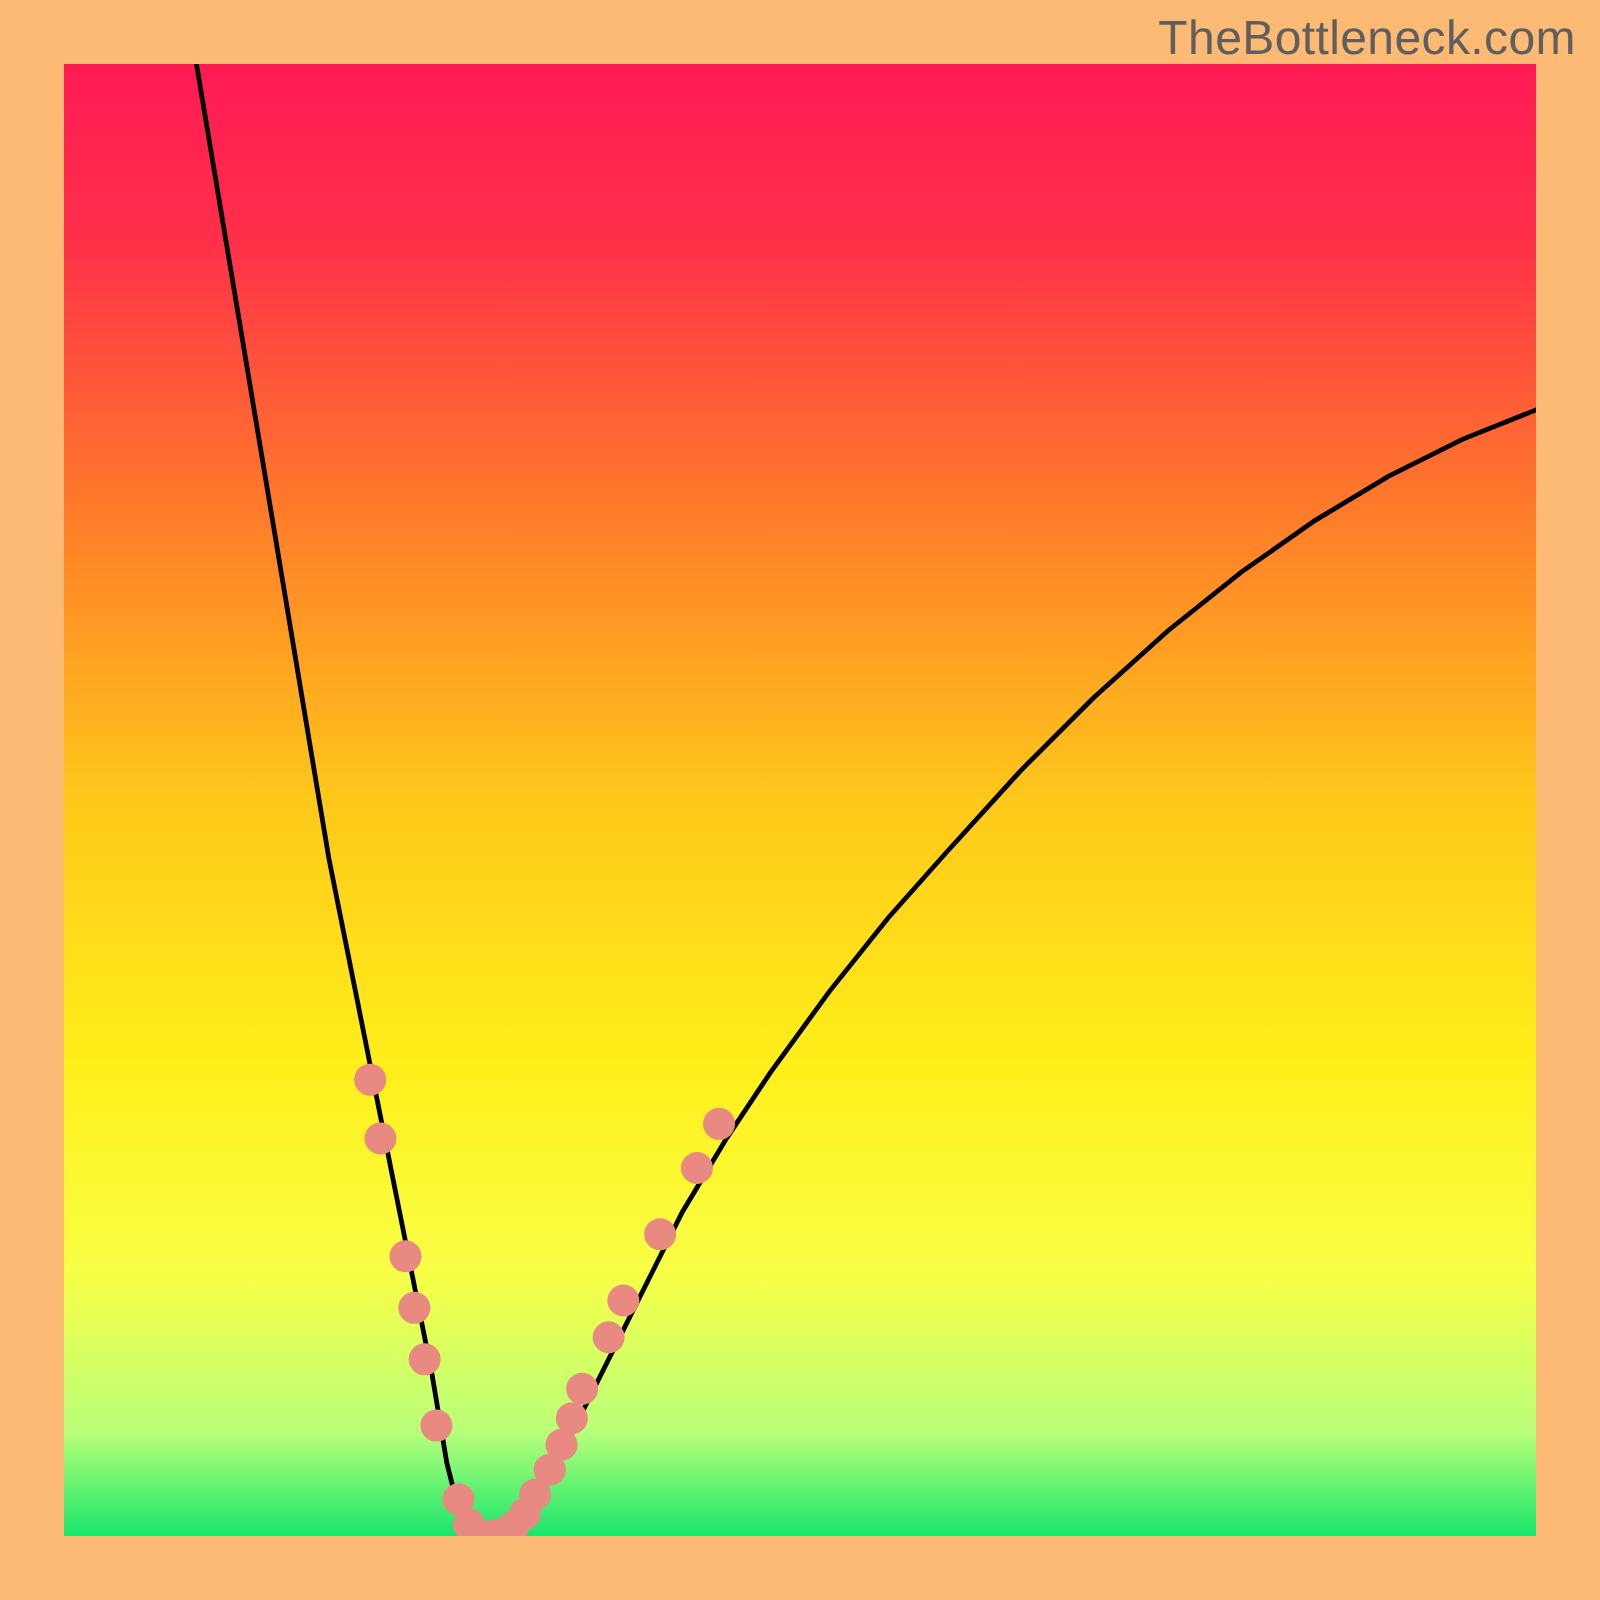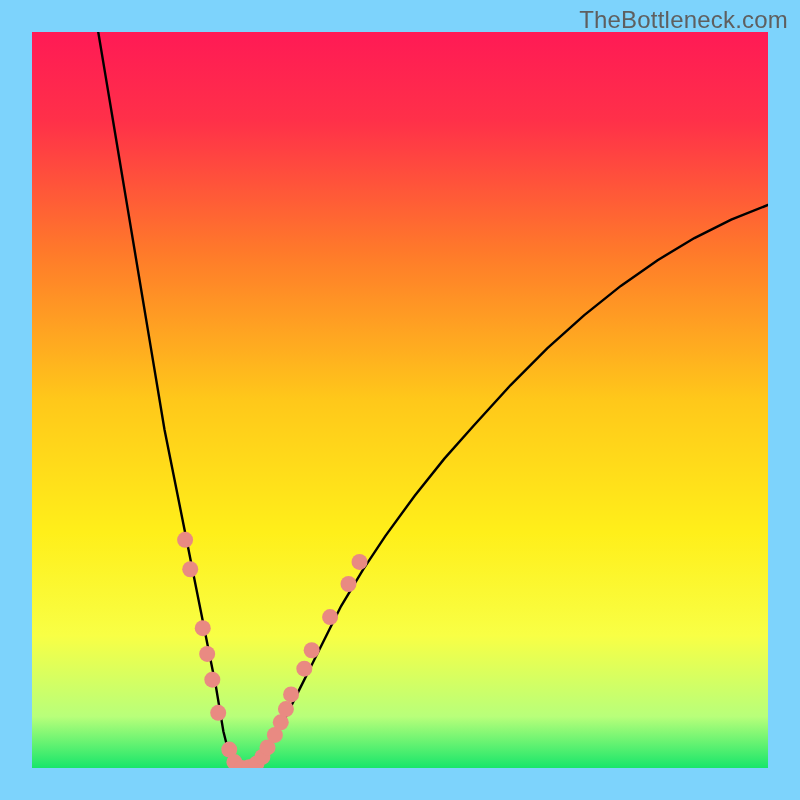--- a/index.html
+++ b/index.html
@@ -9,21 +9,21 @@
     height: 800px;
     background: #000;
     overflow: hidden;
     font-family: Arial, Helvetica, sans-serif;
   }
   .frame {
     position: absolute;
     left: 0; top: 0;
     width: 800px;
     height: 800px;
-    background: #7dd3fc;
+    background: #fdba74;
   }
   .plot {
     position: absolute;
     left: 32px;
     top: 32px;
     width: 736px;
     height: 736px;
     overflow: hidden;
   }
   .watermark {

